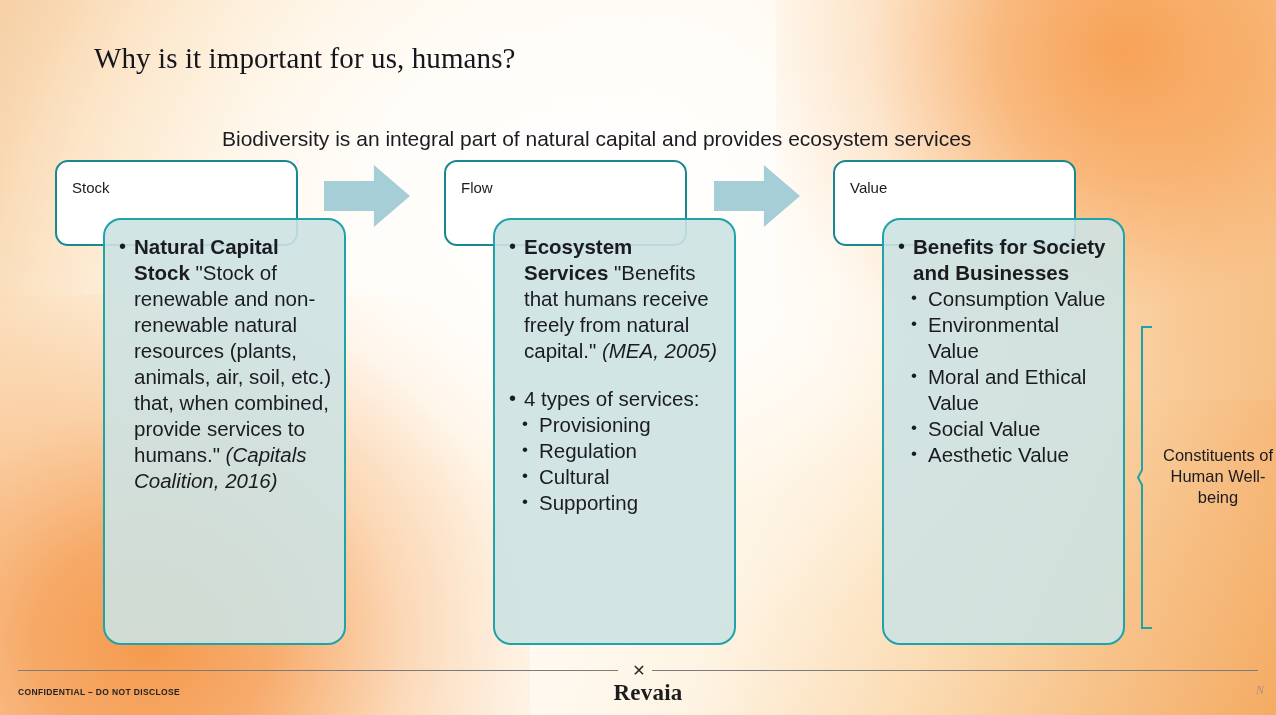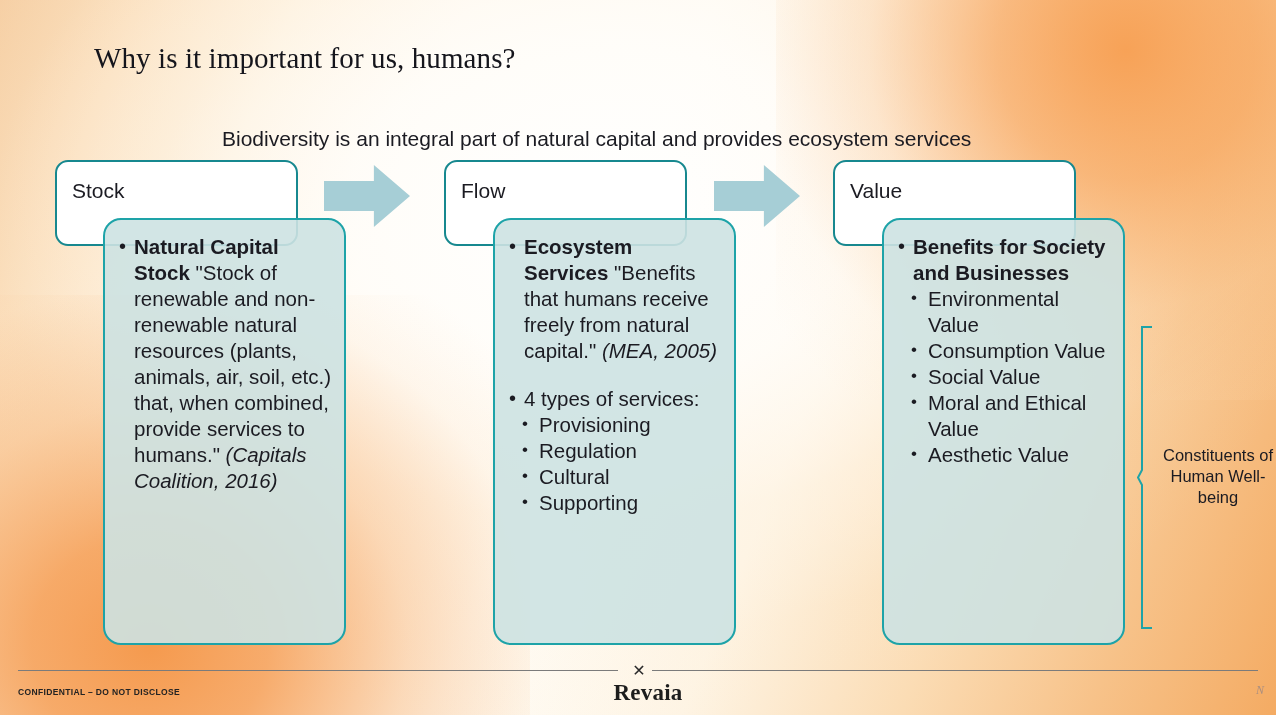--- a/index.html
+++ b/index.html
@@ -83,21 +83,21 @@
     position: absolute;
     border: 2.4px solid #17888f;
     border-radius: 13px;
     background: #ffffff;
     box-sizing: border-box;
     z-index: 1;
   }
   .head-label {
     position: absolute;
     left: 15px; top: 17px;
-    font-size: 21px;
+    font-size: 15px;
     color: #1b1b22;
   }
 
   .card {
     position: absolute;
     border: 2.4px solid #1ea3a8;
     border-radius: 18px;
     background: rgba(205,226,226,0.90);
     box-sizing: border-box;
     z-index: 2;
@@ -259,24 +259,24 @@
 
     <div class="arrow" style="left:714px; top:165px;"></div>
 
     <div class="col">
       <div class="head-box" style="left:833px; top:160px; width:243px; height:86px;">
         <span class="head-label">Value</span>
       </div>
       <div class="card" style="left:882px; top:218px; width:243px; height:427px;">
         <ul>
           <li><span class="lead">Benefits for Society and Businesses</span></li>
+          <li class="sub"><span>Consumption Value</span></li>
           <li class="sub"><span>Environmental Value</span></li>
-          <li class="sub"><span>Consumption Value</span></li>
+          <li class="sub"><span>Moral and Ethical Value</span></li>
           <li class="sub"><span>Social Value</span></li>
-          <li class="sub"><span>Moral and Ethical Value</span></li>
           <li class="sub"><span>Aesthetic Value</span></li>
         </ul>
       </div>
     </div>
 
   </div>
 
   <svg id="bracket" viewBox="0 0 16 305">
     <path d="M14 2 L5 2 L5 145 L1 152.5 L5 160 L5 303 L14 303" fill="none" stroke="#1ea3a8" stroke-width="2" stroke-linecap="square" stroke-linejoin="miter"></path>
   </svg>

